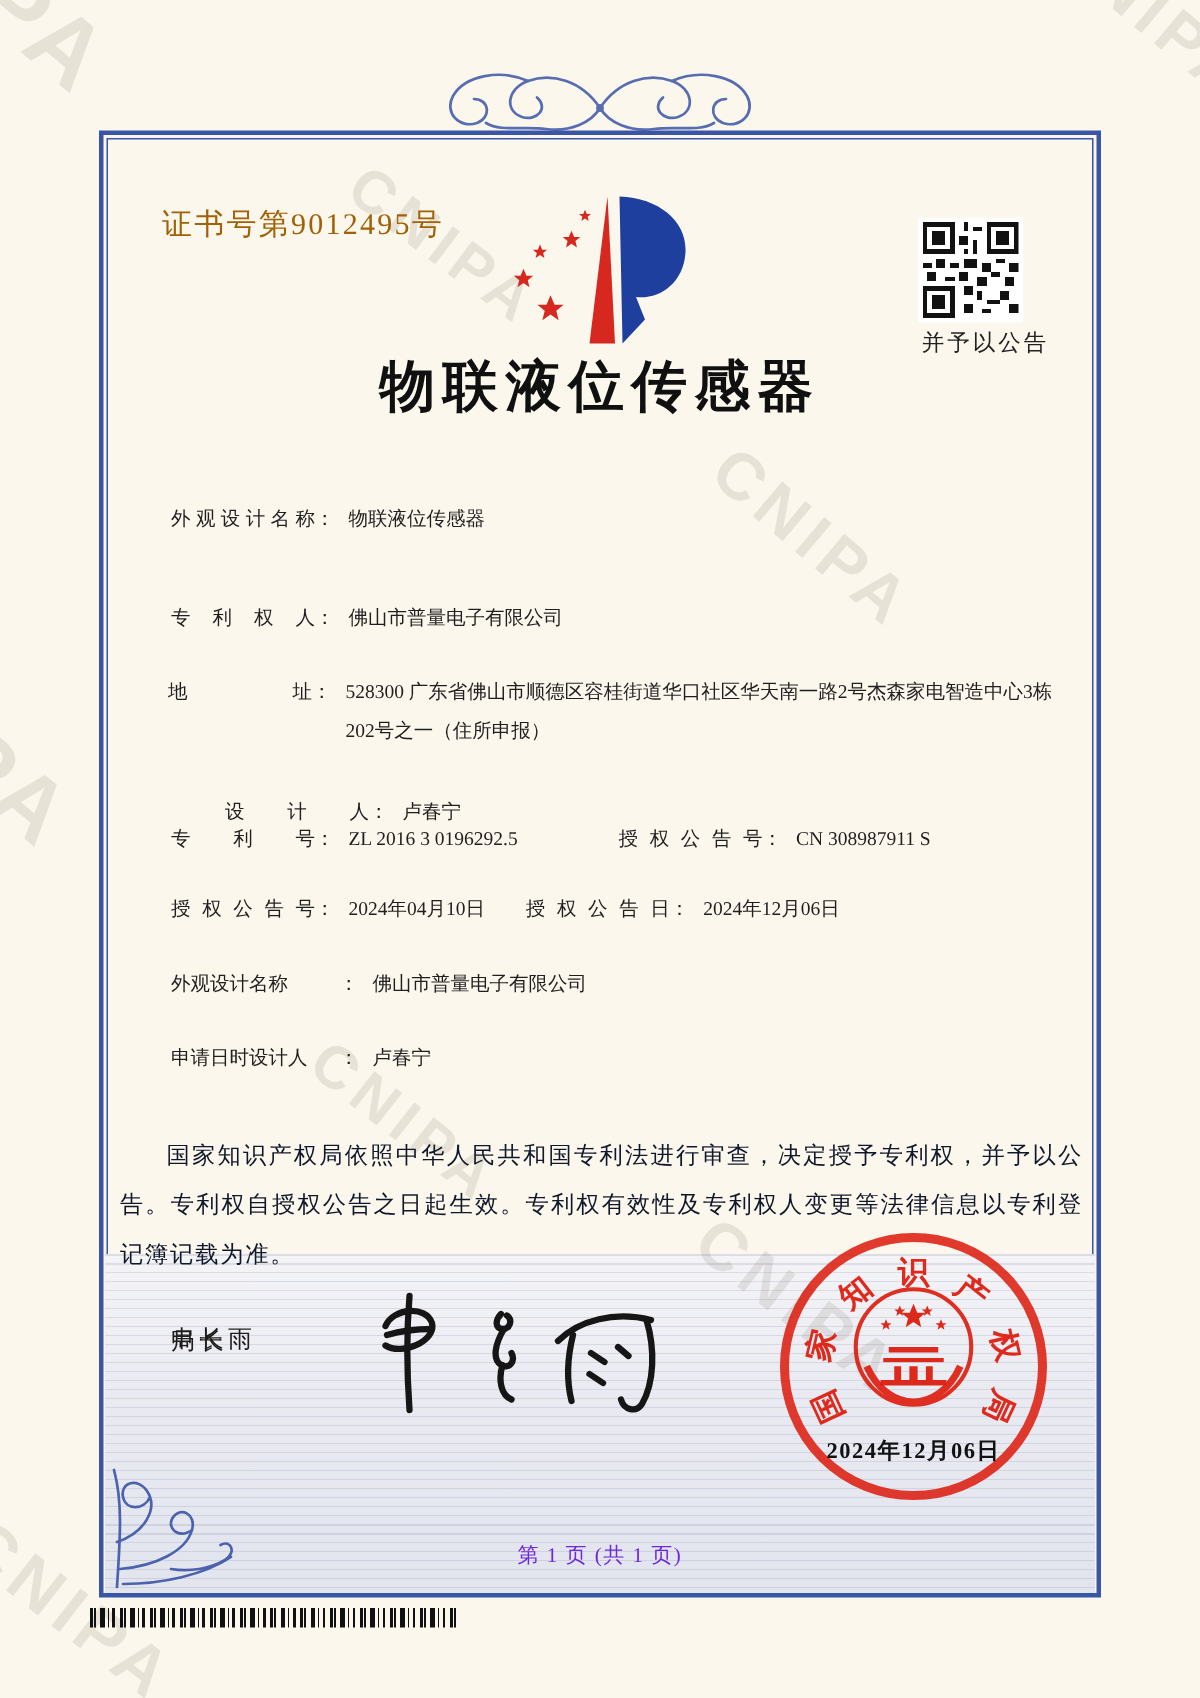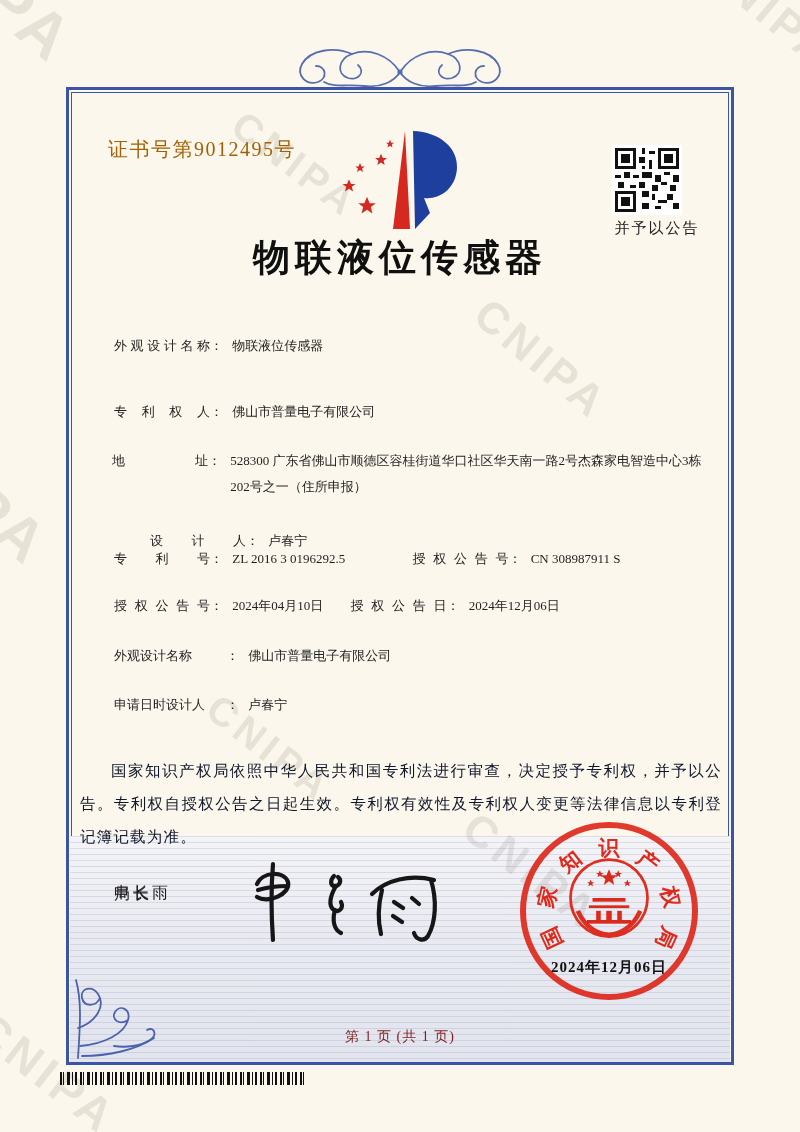--- a/index.html
+++ b/index.html
@@ -77,21 +77,21 @@
     font-size:21px; font-weight:700; color:rgba(221,31,17,0.95);
   }
   .seal-emblem { position:absolute; left:39px; top:26px; }
   .seal-date {
     position:absolute; left:-10px; right:-10px; top:130px; z-index:8;
     text-align:center; font-size:15px; font-weight:600; color:#121212; letter-spacing:1px;
     white-space:nowrap;
   }
   .page-footer {
     position:absolute; left:0; right:0; top:1028px; z-index:6;
-    text-align:center; font-size:14px; color:#7f1d1d; letter-spacing:1px;
+    text-align:center; font-size:14px; color:#6d28d9; letter-spacing:1px;
   }
   .barcode {
     position:absolute; left:60px; top:1072px; width:246px; height:13px; z-index:6;
     background:repeating-linear-gradient(90deg,
       #111 0 2px, rgba(0,0,0,0) 2px 3px,
       #111 3px 4px, rgba(0,0,0,0) 4px 7px,
       #111 7px 10px, rgba(0,0,0,0) 10px 12px,
       #111 12px 13px, rgba(0,0,0,0) 13px 15px,
       #111 15px 17px, rgba(0,0,0,0) 17px 20px);
   }

